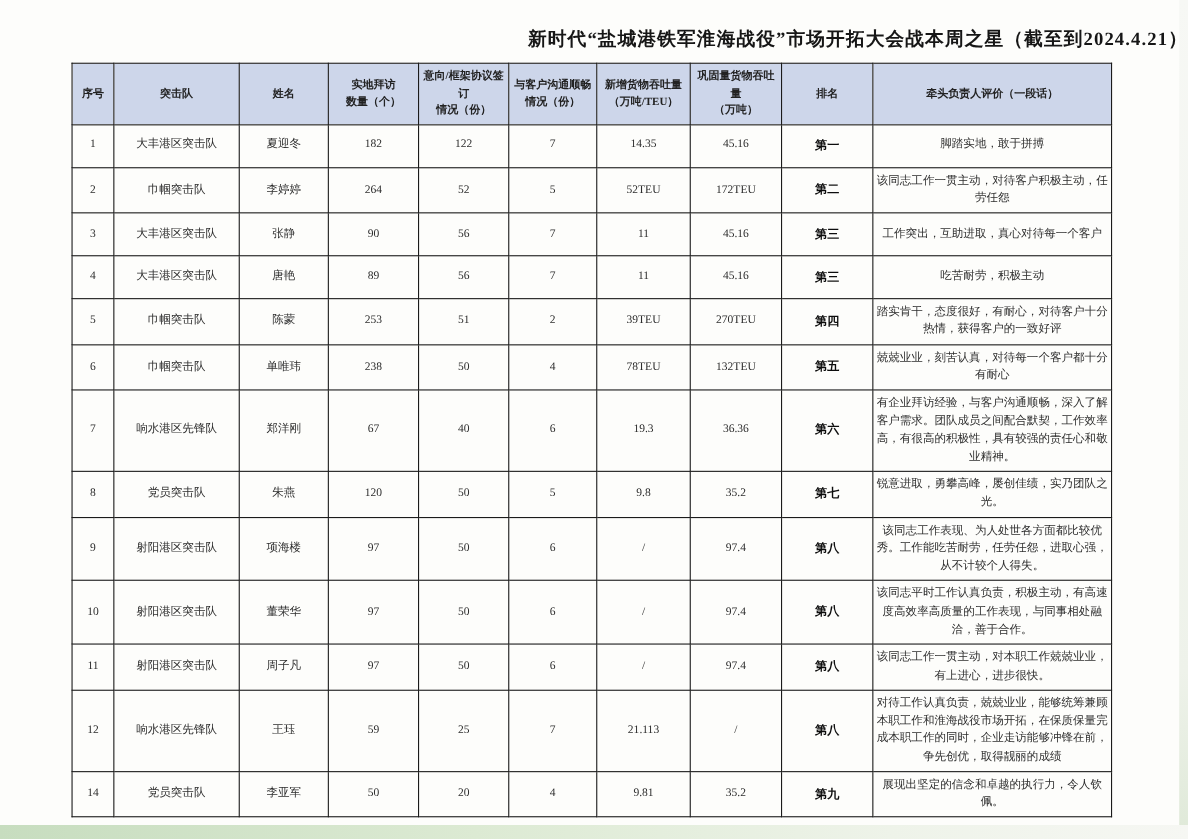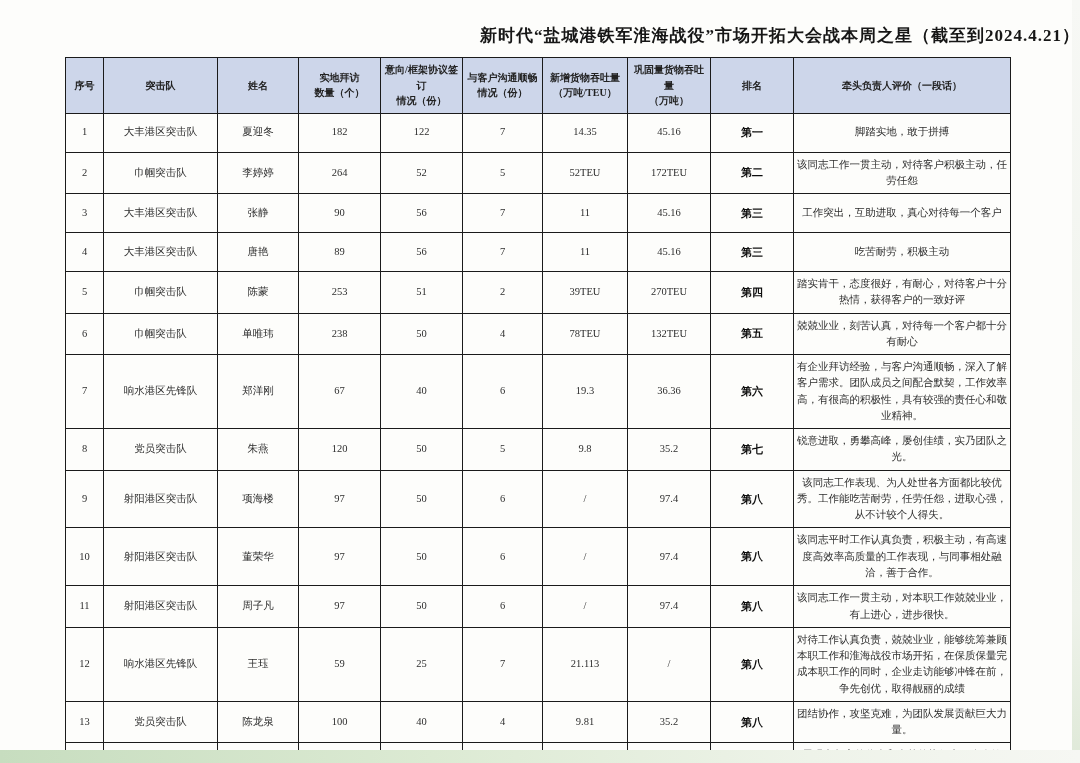--- a/index.html
+++ b/index.html
@@ -216,32 +216,20 @@
           <td>王珏</td>
           <td>59</td>
           <td>25</td>
           <td>7</td>
           <td>21.113</td>
           <td>/</td>
           <td class="rank-cell">第八</td>
           <td class="comment-cell">对待工作认真负责，兢兢业业，能够统筹兼顾本职工作和淮海战役市场开拓，在保质保量完成本职工作的同时，企业走访能够冲锋在前，争先创优，取得靓丽的成绩</td>
         </tr>
         <tr>
-          <td>13</td>
-          <td>党员突击队</td>
-          <td>陈龙泉</td>
-          <td>100</td>
-          <td>40</td>
-          <td>4</td>
-          <td>9.81</td>
-          <td>35.2</td>
-          <td class="rank-cell">第八</td>
-          <td class="comment-cell">团结协作，攻坚克难，为团队发展贡献巨大力量。</td>
-        </tr>
-        <tr>
           <td>14</td>
           <td>党员突击队</td>
           <td>李亚军</td>
           <td>50</td>
           <td>20</td>
           <td>4</td>
           <td>9.81</td>
           <td>35.2</td>
           <td class="rank-cell">第九</td>
           <td class="comment-cell">展现出坚定的信念和卓越的执行力，令人钦佩。</td>

